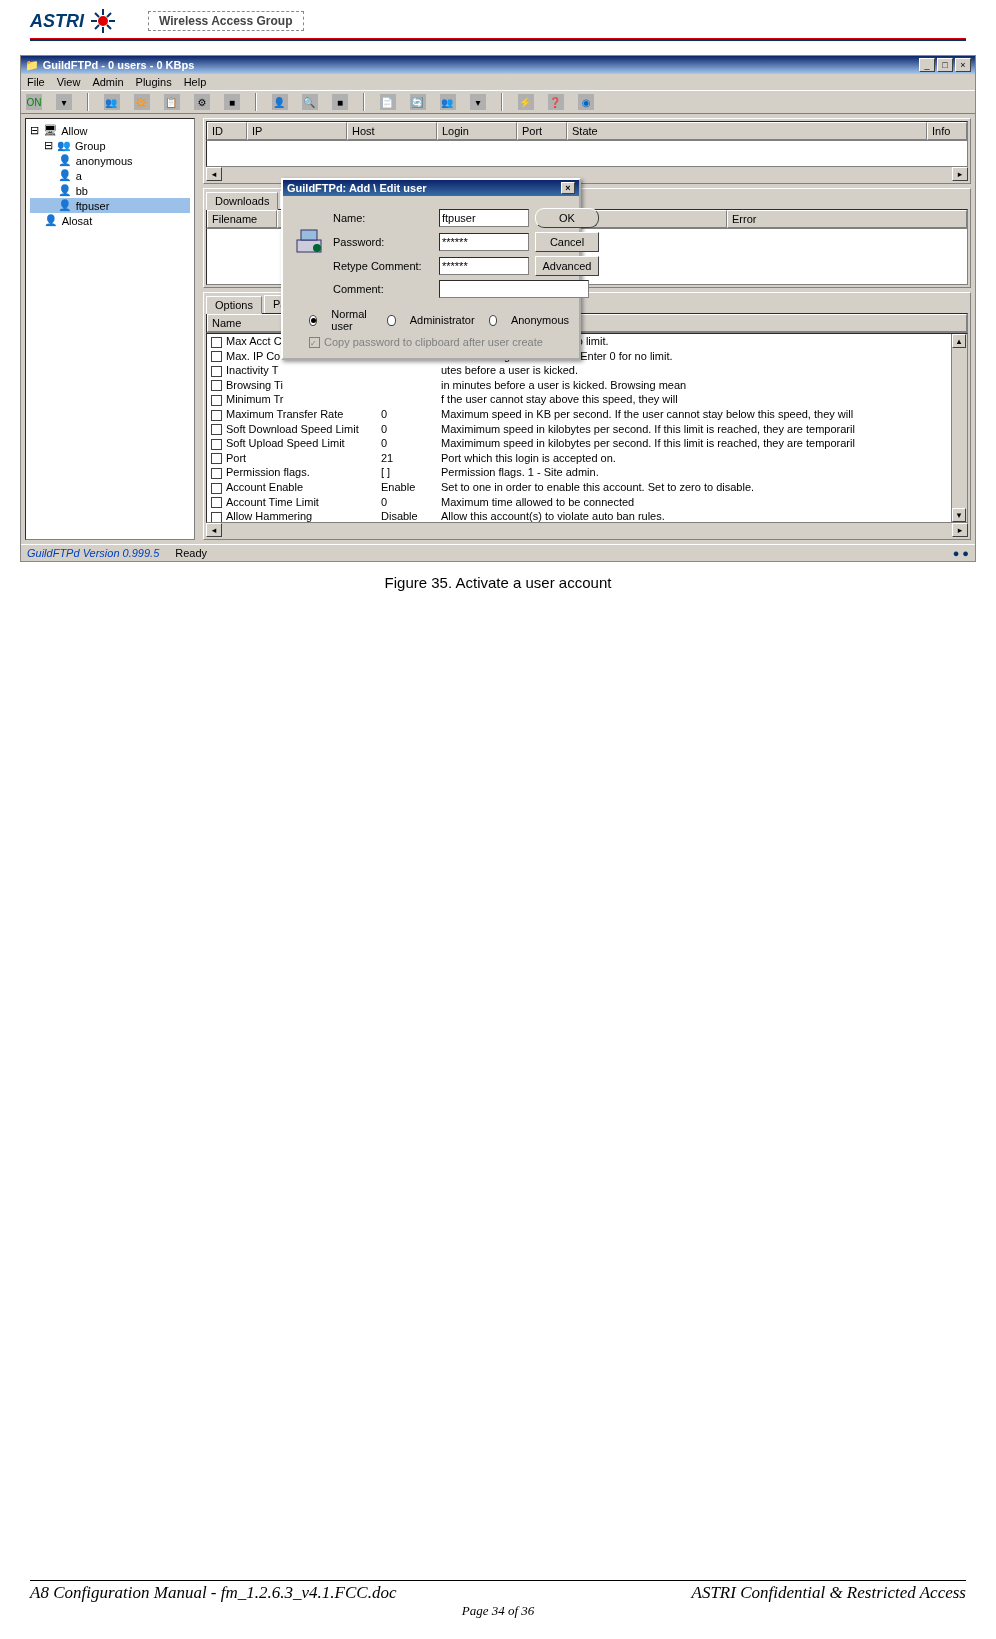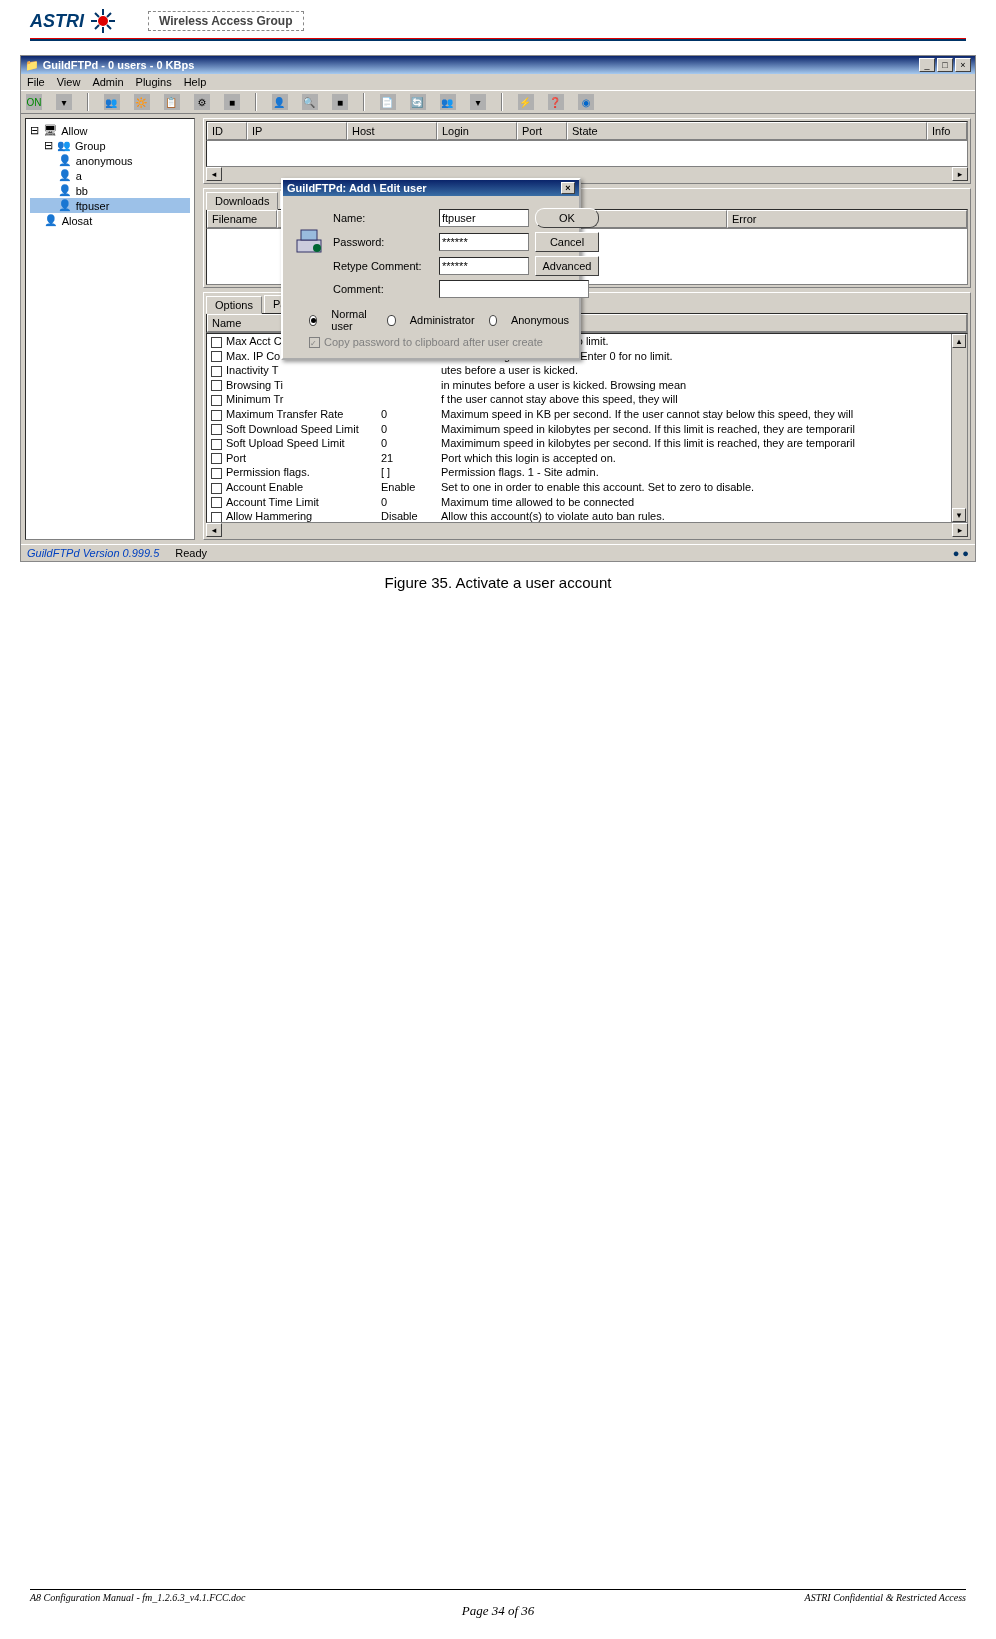--- a/index.html
+++ b/index.html
@@ -60,21 +60,21 @@
   .chk-dis::after{content:"✓"; font-size:8px; color:#808080; position:relative; top:-2px;}
 
   .statusbar { display:flex; align-items:center; padding:2px 6px; border-top:1px solid #fff; font-size:11px; }
   .status-ver { color:#0040c0; font-style:italic; font-weight:normal; }
   .opts-scroll { height:190px; border:1px inset #808080; background:#fff; overflow:hidden; position:relative;}
 
   .caption { text-align:center; font-size:15px; font-family:Arial,sans-serif; margin:6px 0 0 0;}
   .spacer { flex:1; }
   .doc-footer { margin:0 30px 20px 30px; font-family:"Times New Roman",serif; font-style:italic; }
   .doc-footer .line { border-top:1px solid #000; margin-bottom:2px; }
-  .doc-footer .row { display:flex; justify-content:space-between; font-size:10px;}
+  .doc-footer .row { display:flex; justify-content:space-between; font-size:17px;}
   .doc-footer .pg { text-align:center; font-size:13px; }
 </style>
 </head>
 <body>
 
 <div class="page">
 
   <div class="doc-header">
     <div class="logo-box">
       <span>ASTRI</span>

